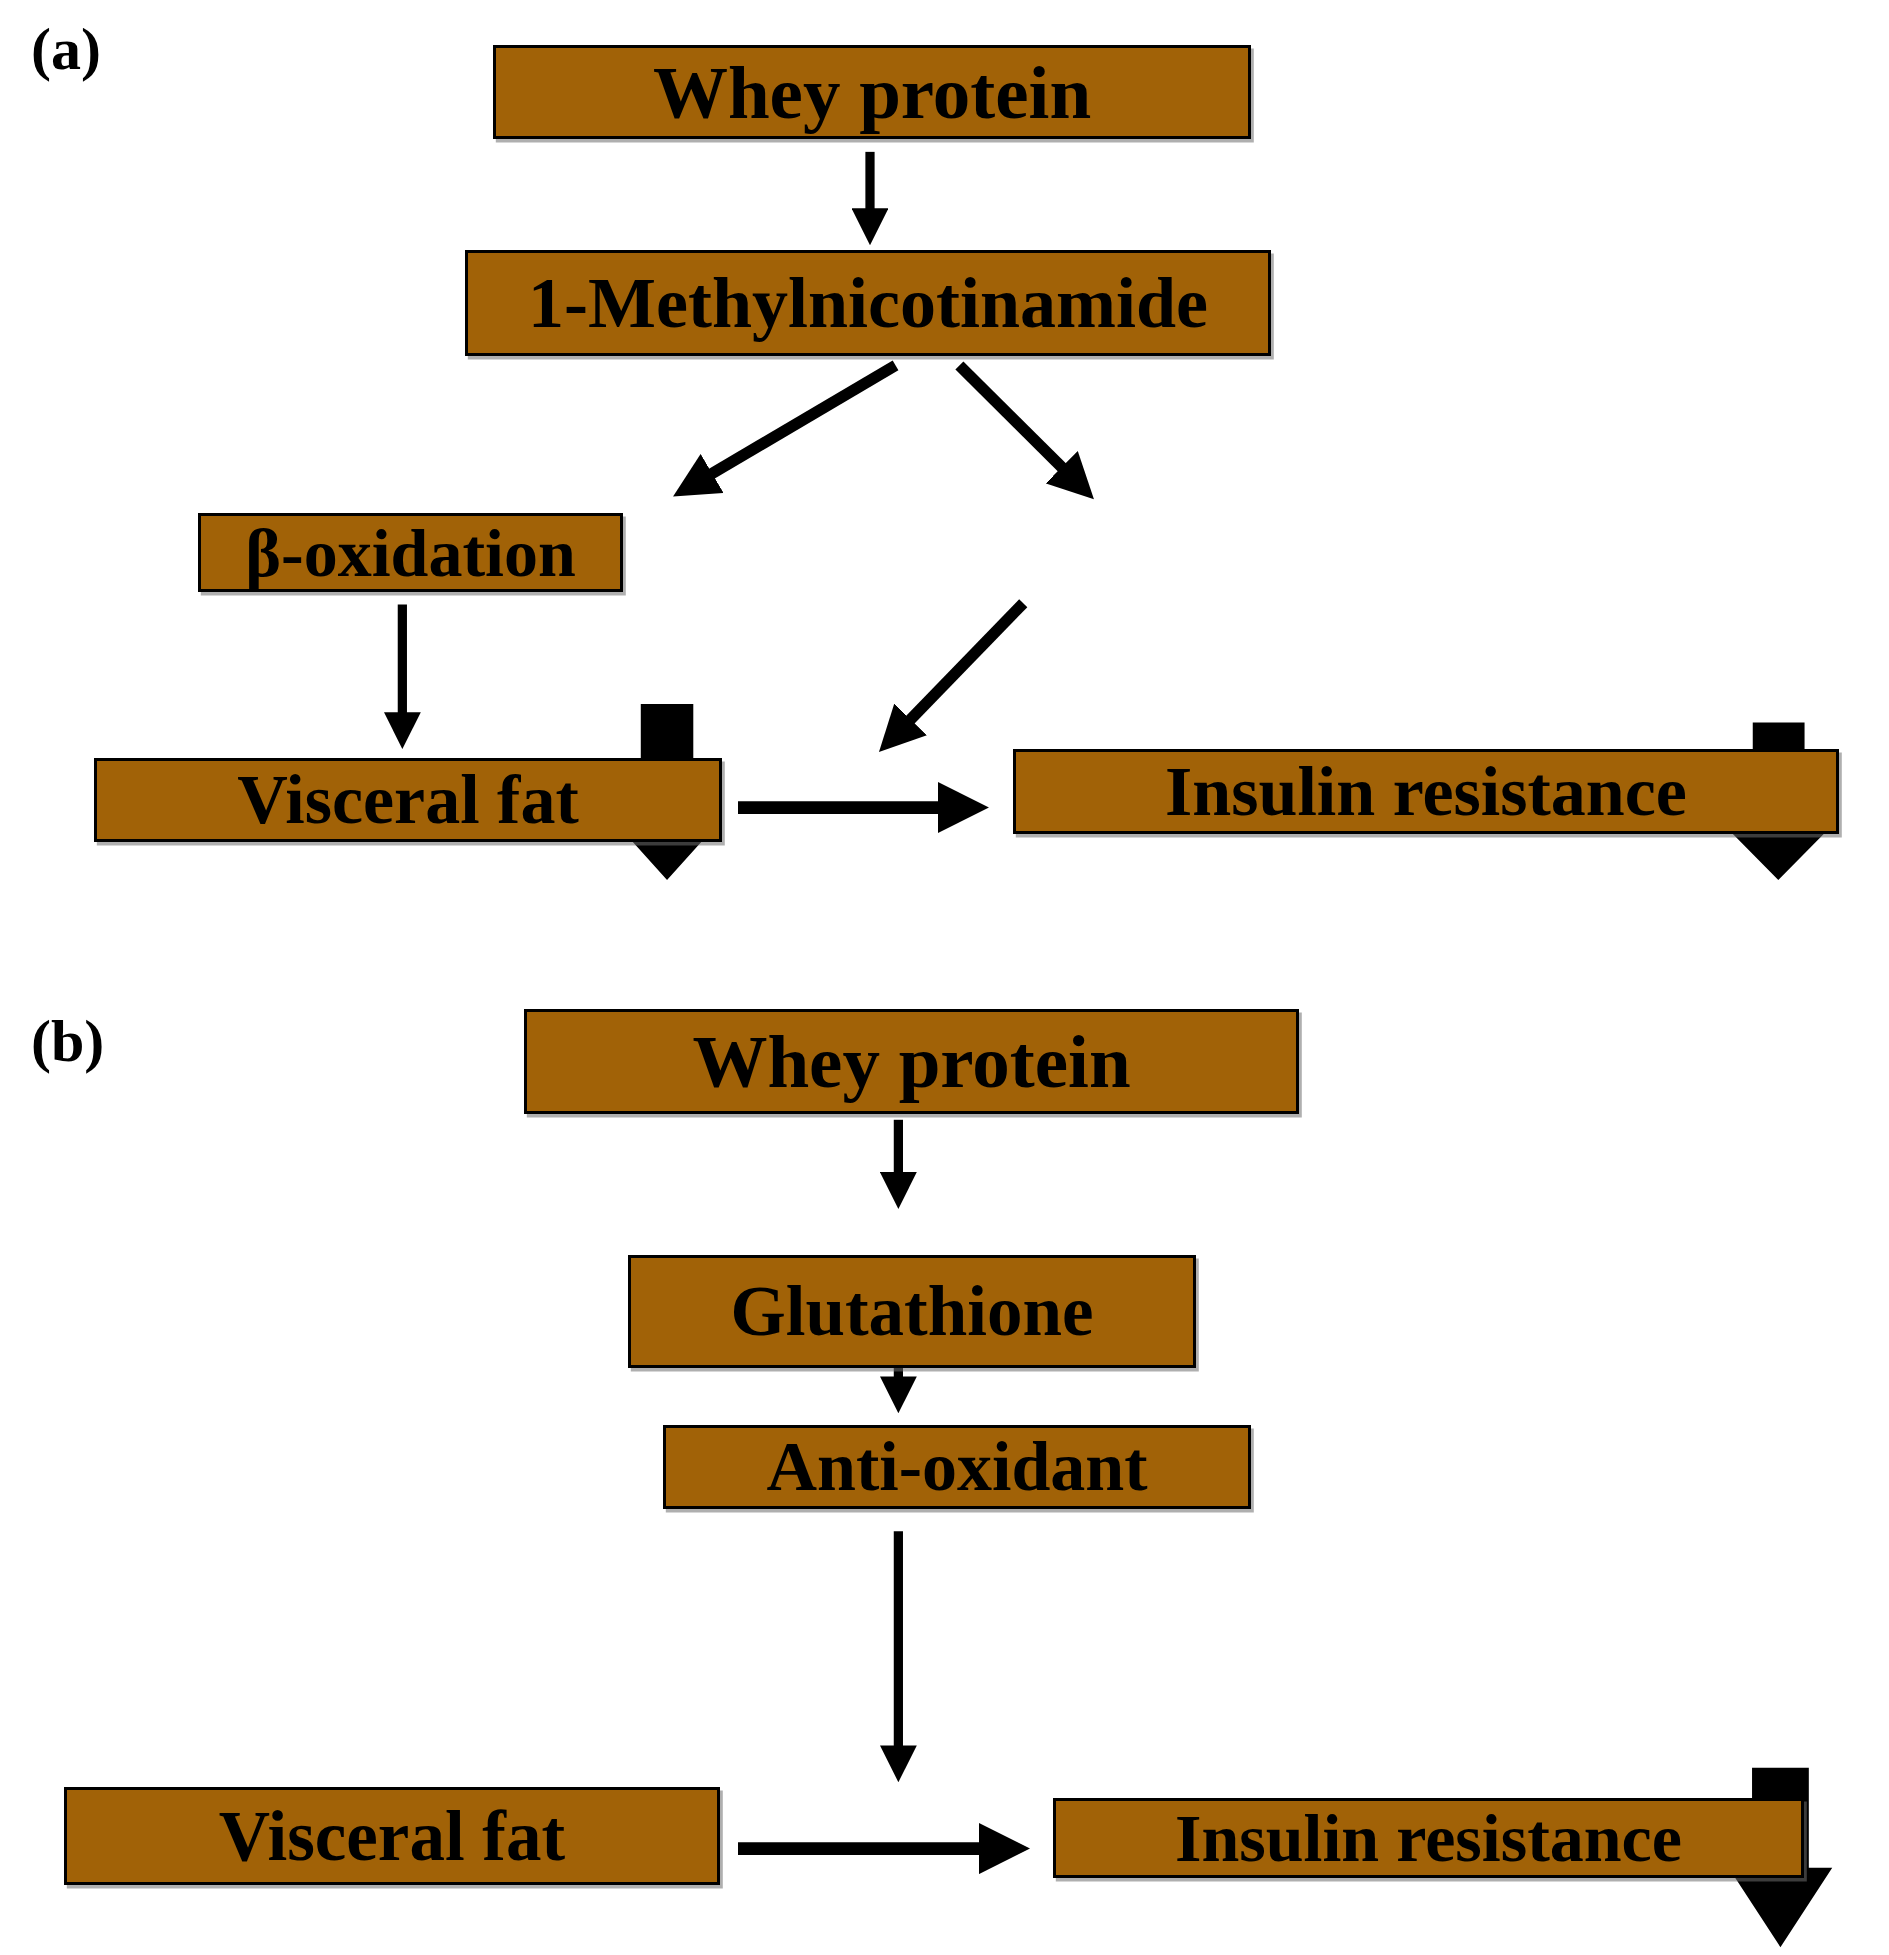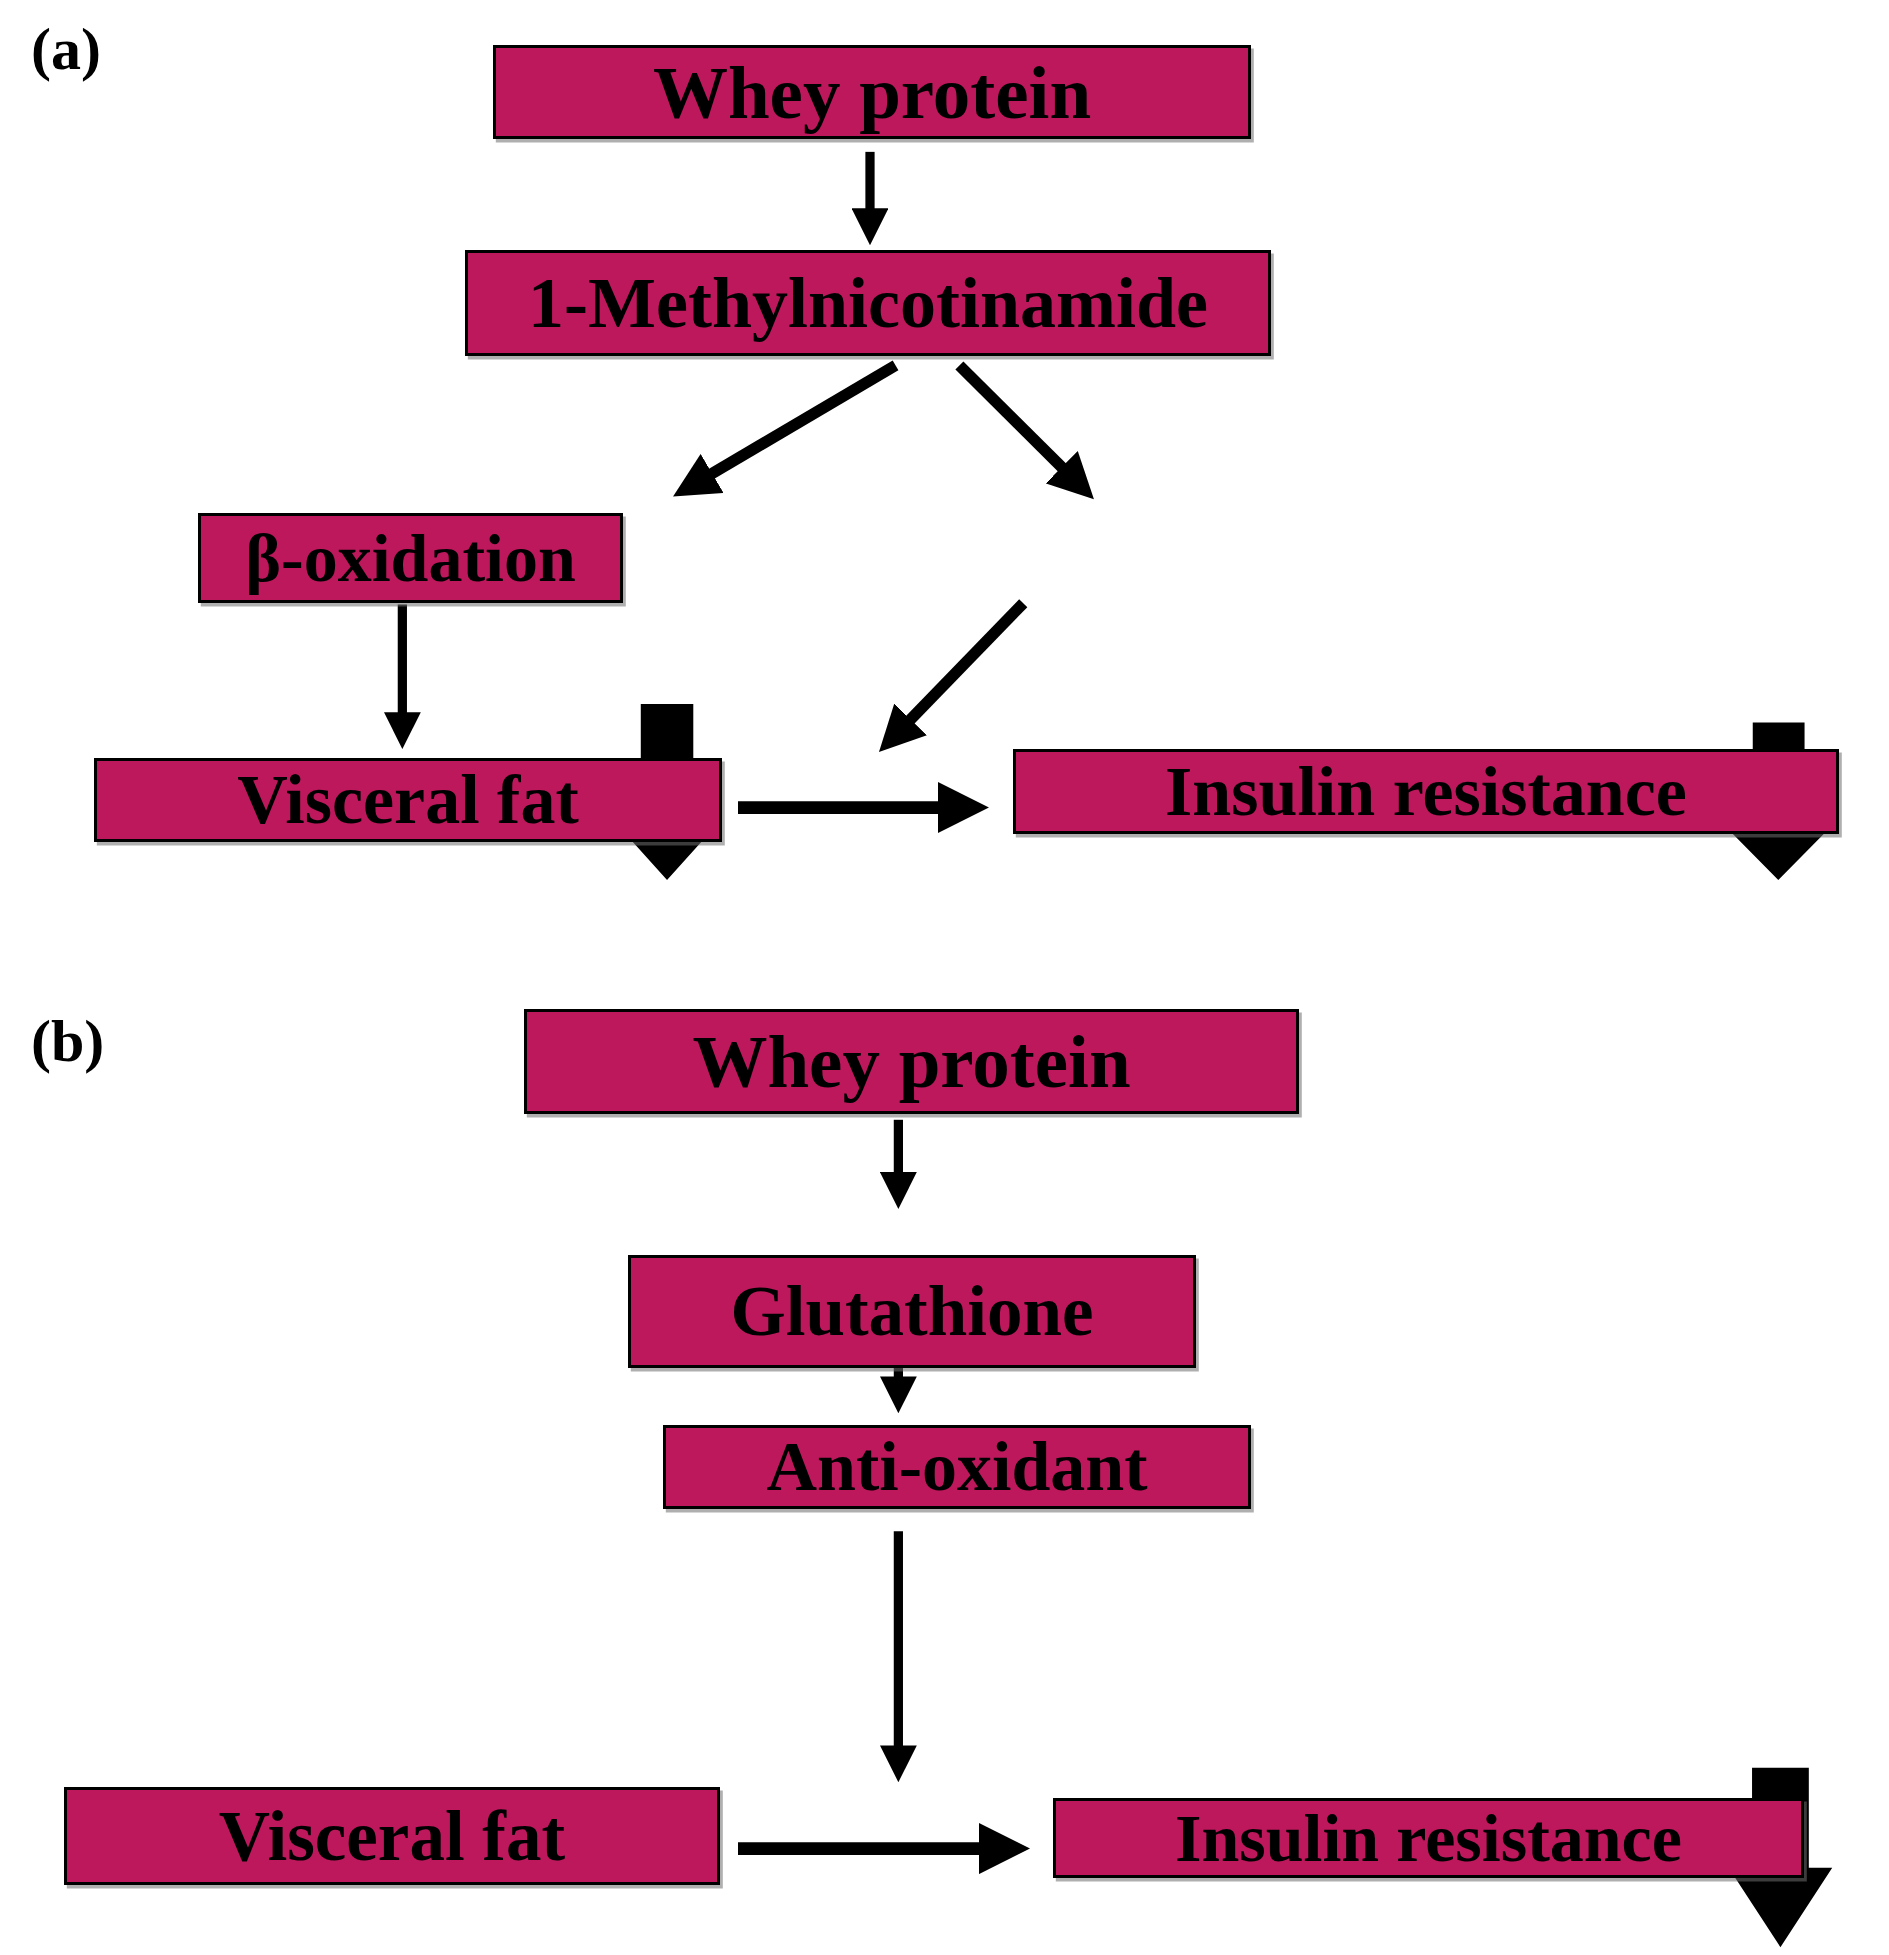--- a/index.html
+++ b/index.html
@@ -21,21 +21,21 @@
     left: 0;
     top: 0;
     width: 1889px;
     height: 1955px;
     pointer-events: none;
   }
   .node {
     position: absolute;
     box-sizing: border-box;
     border: 3.5px solid #000;
-    background: #be185d;
+    background: #a16207;
     box-shadow: 2.8px 3.5px 0 rgba(110,110,110,0.55);
     display: flex;
     align-items: center;
     justify-content: center;
     font-weight: bold;
     white-space: nowrap;
     line-height: 1;
     z-index: 1;
   }
   .panel-label {
@@ -76,21 +76,21 @@
 
     <polygon points="2469,2491 2549,2491 2549,2632 2582,2632 2509,2744 2436,2632 2469,2632" fill="#000"></polygon>
   </svg>
 
   <div class="panel-label" style="left:31px; top:18.5px;">(a)</div>
 
   <div class="node" style="left:493px; top:45px; width:758px; height:94px; font-size:75px;">Whey protein</div>
 
   <div class="node" style="left:465px; top:250px; width:806px; height:106px; font-size:72px;">1-Methylnicotinamide</div>
 
-  <div class="node" style="left:198px; top:513px; width:425px; height:90px; font-size:68px;">β-oxidation</div>
+  <div class="node" style="left:198px; top:513px; width:425px; height:79px; font-size:68px;">β-oxidation</div>
 
 
   <div class="node" style="left:94px; top:758px; width:628px; height:84px; font-size:70px;">Visceral fat</div>
 
   <div class="node" style="left:1013px; top:749px; width:826px; height:85px; font-size:70px;">Insulin resistance</div>
 
   <div class="panel-label" style="left:31px; top:1011px;">(b)</div>
 
   <div class="node" style="left:524px; top:1009px; width:775px; height:105px; font-size:75px;">Whey protein</div>
 

